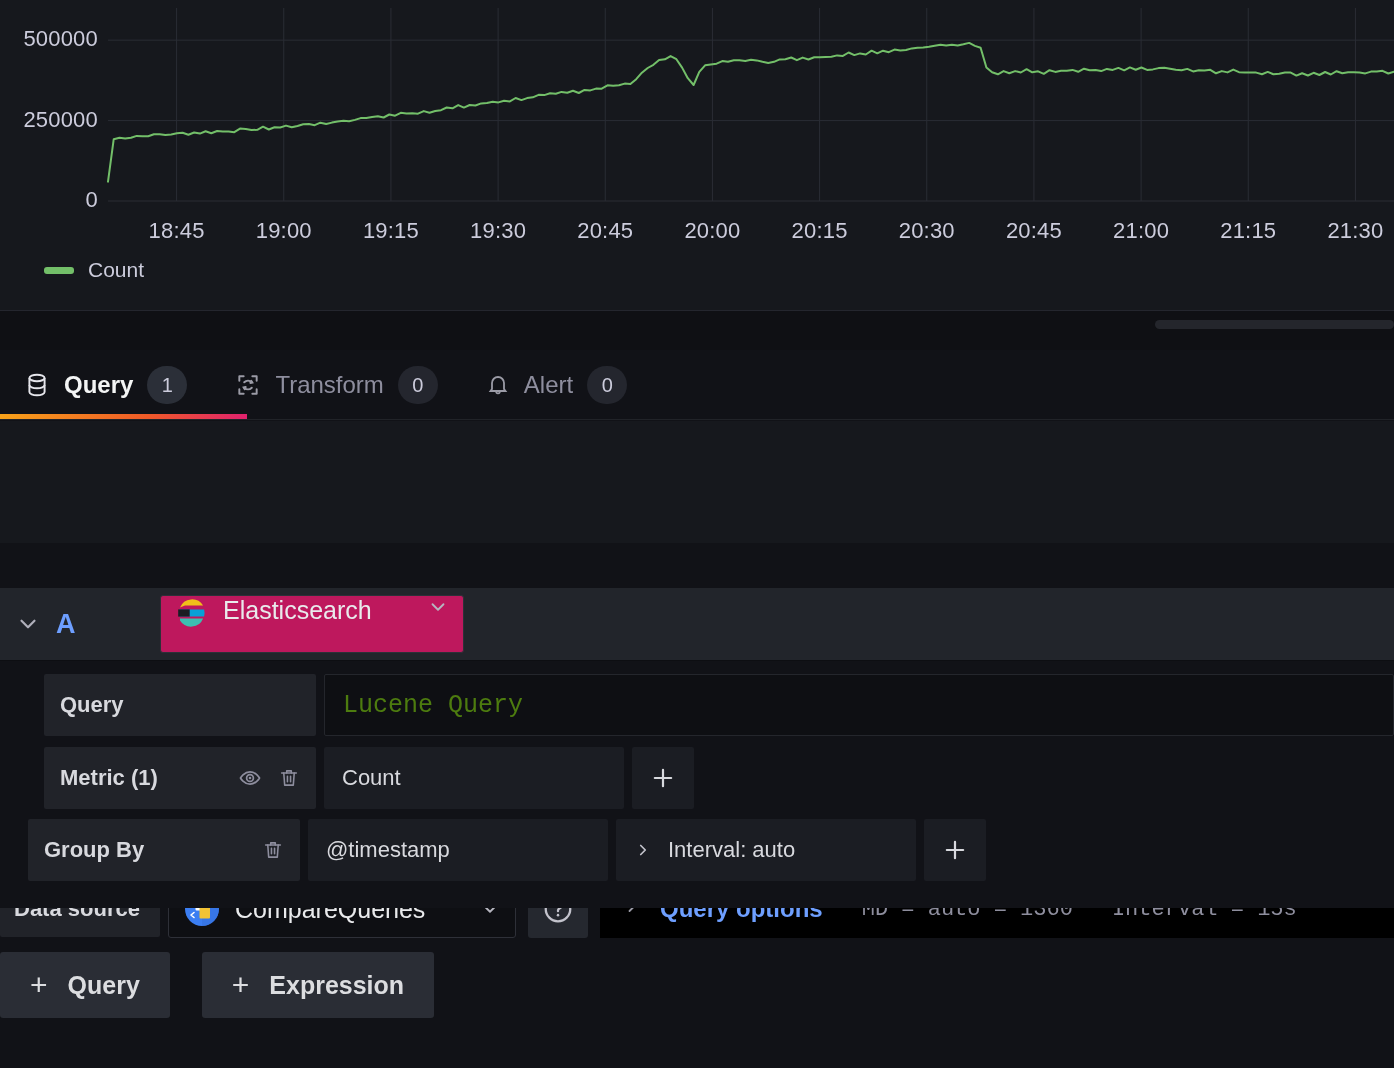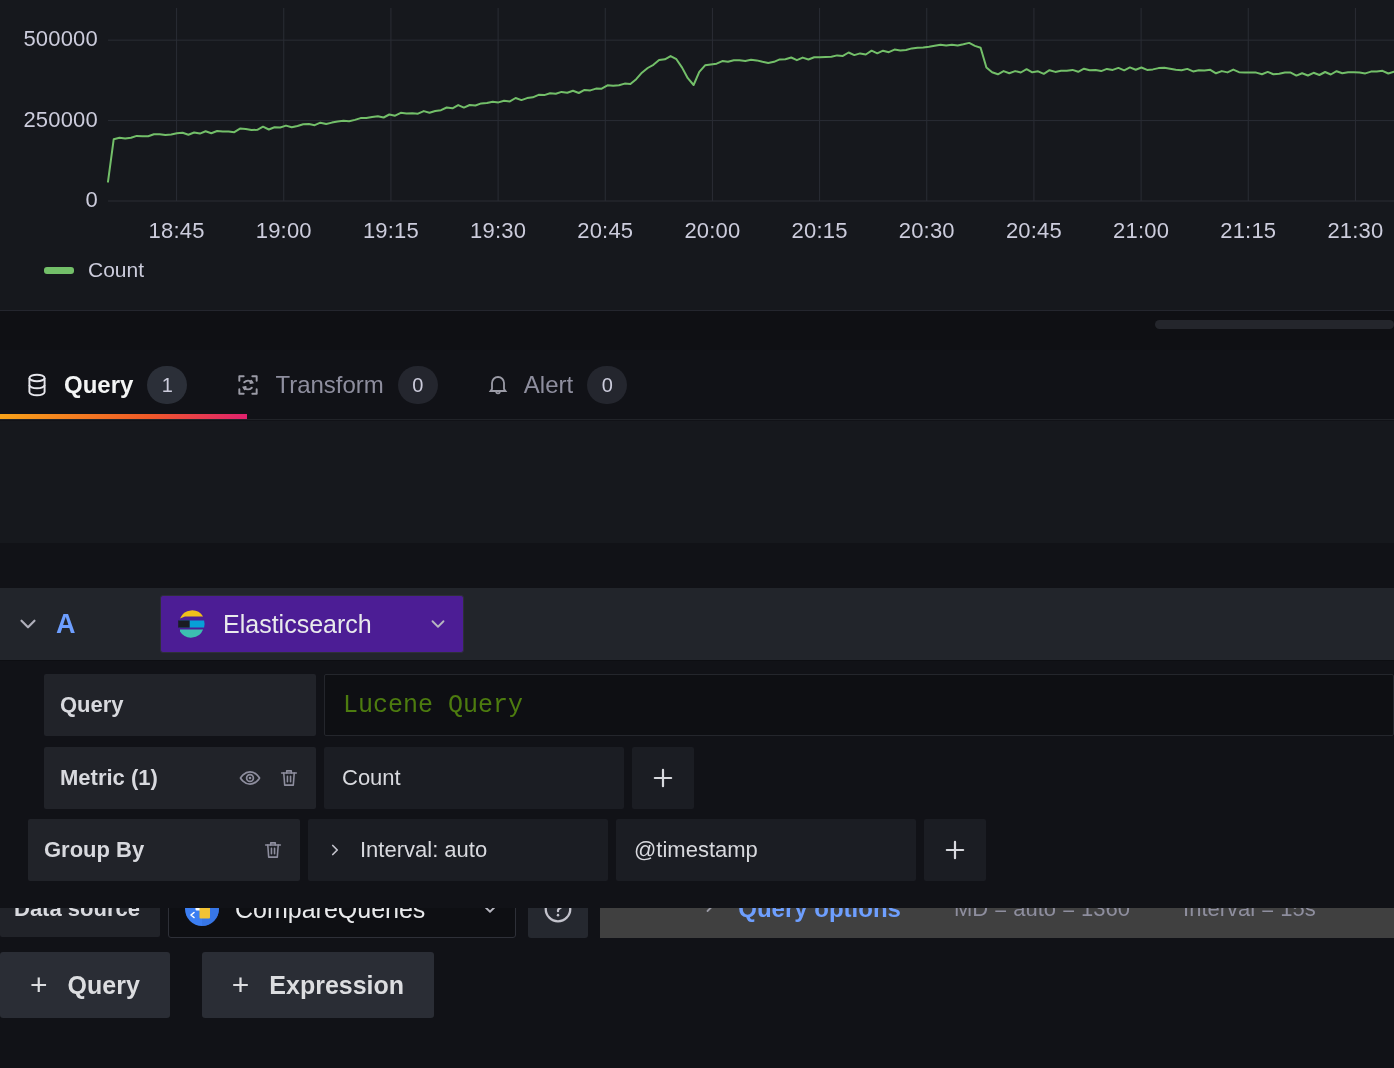--- a/index.html
+++ b/index.html
@@ -83,38 +83,38 @@
     display: flex; align-items: center; padding: 0 14px; gap: 14px; cursor: pointer;
   }
   #ds-name { color: #e9eaec; font-size: 25px; flex: 1; }
   #ds-help {
     position: absolute; left: 528px; top: 459px; width: 60px; height: 58px;
     background: #25282f; border-radius: 3px;
     display: flex; align-items: center; justify-content: center; cursor: pointer;
   }
   #qopts {
     position: absolute; left: 600px; top: 459px; right: 0; height: 58px;
-    background: #404040; display: flex; align-items: center; gap: 18px; padding-left: 22px; justify-content: center;
+    background: #000000; display: flex; align-items: center; gap: 18px; padding-left: 22px;
   }
   #qopts .chev { color: #9a9aa5; font-size: 24px; }
   #qopts-title { color: #6e9fff; font-size: 24px; font-weight: 700; cursor: pointer; }
   #qopts .meta { color: #8e8e9e; font-size: 22px; }
-  #qopts .meta.m2 { margin-left: 35px; }
+  #qopts .meta.m2 { margin-left: 21px; font-family: Liberation Mono, monospace; }
 
   
   #query-head {
     position: absolute; left: 0; top: 588px; width: 1394px; height: 72px;
     background: #22252b; display: flex; align-items: center;
   }
   #q-collapse { width: 56px; display:flex; justify-content:center; align-items:center; cursor:pointer; color:#b0b0bb; }
   #q-refid { color: #6e9fff; font-size: 27px; font-weight: 600; width: 104px; text-align: left; }
   #q-dspicker {
-    width: 304px; height: 58px; background: #4c1d95;
+    width: 304px; height: 58px; background: #be185d;
     border: 1px solid #2e3038; border-radius: 3px;
-    display: flex; align-items: center; padding: 0 14px; gap: 14px; cursor: pointer;
+    display: flex; padding: 0 14px; gap: 14px; cursor: pointer;
   }
   #q-dsname { color: #e9eaec; font-size: 25px; flex: 1; }
 
   #query-body {
     position: absolute; left: 0; top: 660px; width: 1394px; height: 248px;
     background: #111217; border-top: 1px solid #0d0e12;
   }
   .er { position: absolute; display: flex; align-items: center; }
   .seg-label {
     background: #212329; border-radius: 2px; height: 62px;
@@ -373,30 +373,30 @@
       <span>Group By</span>
       <span class="icon-btn">
         <svg width="22" height="24" viewBox="0 0 24 24" fill="none" stroke="currentColor" stroke-width="1.7" stroke-linecap="round" stroke-linejoin="round">
           <path d="M4 6.5h16"></path>
           <path d="M9.5 6.5V4.2h5v2.3"></path>
           <path d="M6.3 6.5l1 13.3h9.4l1-13.3"></path>
           <path d="M10.3 10v6M13.7 10v6"></path>
         </svg>
       </span>
     </div>
+    <div class="seg-val" style="margin-left:8px; width:300px;">
+      <span>@timestamp</span>
+    </div>
     <div class="seg-val" style="margin-left:8px; width:300px; gap:16px;">
       <span style="display:flex;color:#c2c2cb;">
         <svg width="18" height="20" viewBox="0 0 24 24" fill="none" stroke="currentColor" stroke-width="2.3" stroke-linecap="round" stroke-linejoin="round">
             <path d="M9 6l6 6-6 6"></path>
           </svg>
       </span>
       <span>Interval: auto</span>
-    </div>
-    <div class="seg-val" style="margin-left:8px; width:300px;">
-      <span>@timestamp</span>
     </div>
     <div class="seg-btn" style="margin-left:8px;">
       <span style="display:flex;">
         <svg width="28" height="28" viewBox="0 0 24 24" fill="none" stroke="currentColor" stroke-width="1.9" stroke-linecap="round">
             <path d="M12 5v14M5 12h14"></path>
           </svg>
       </span>
     </div>
   </div>
 </div>

